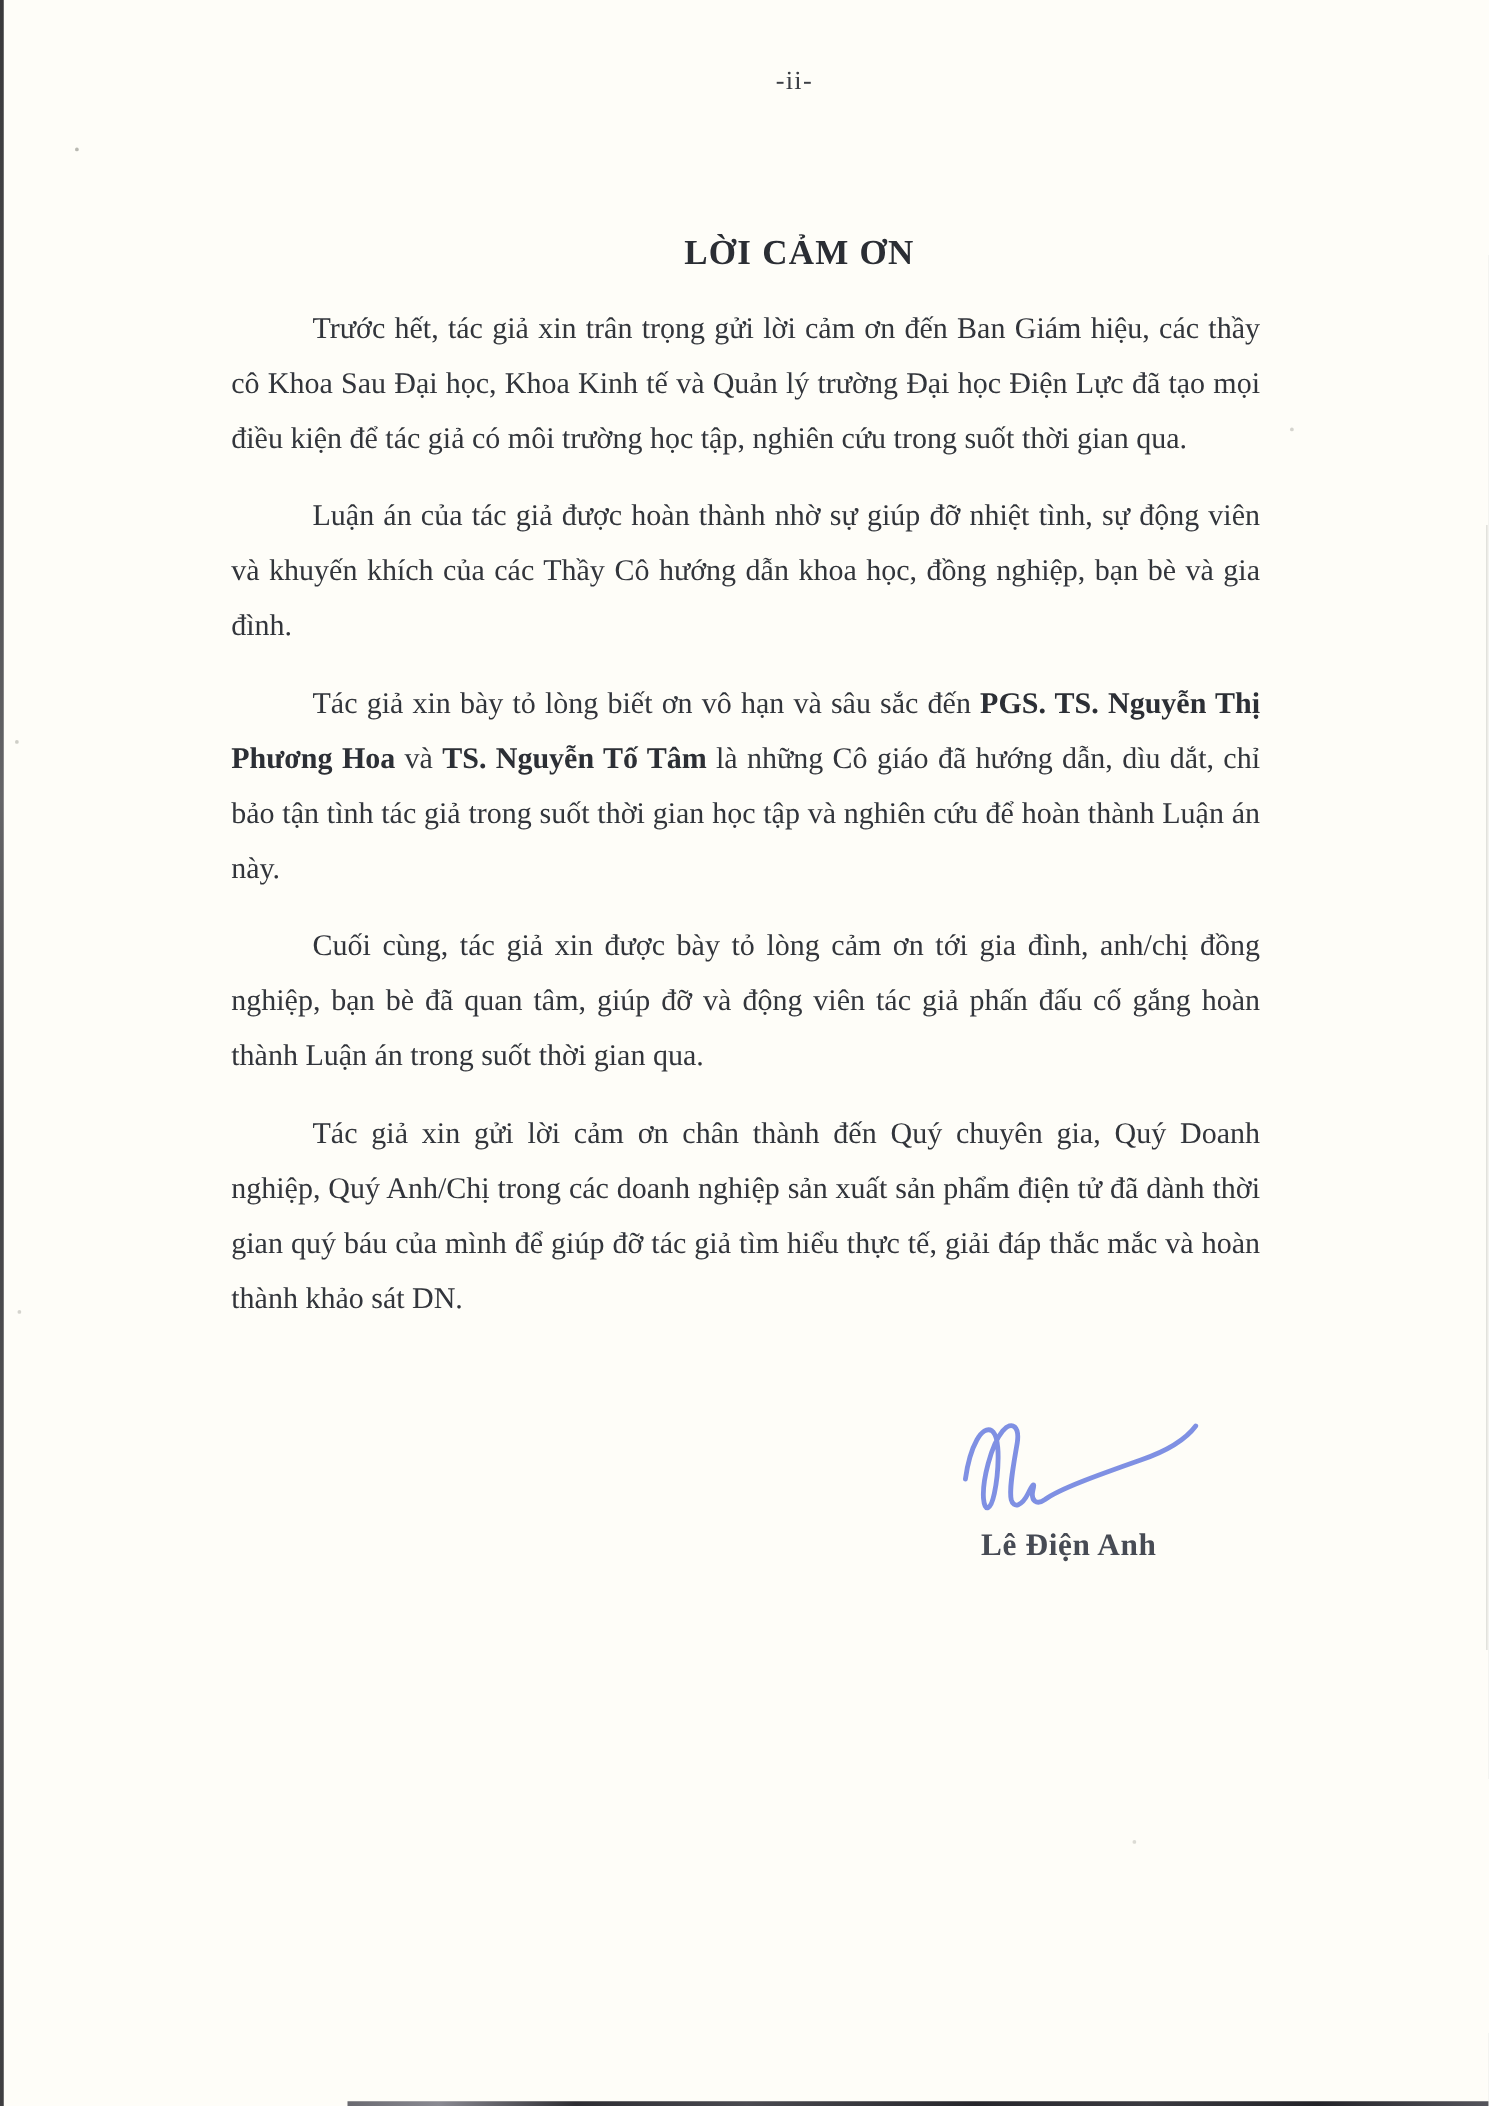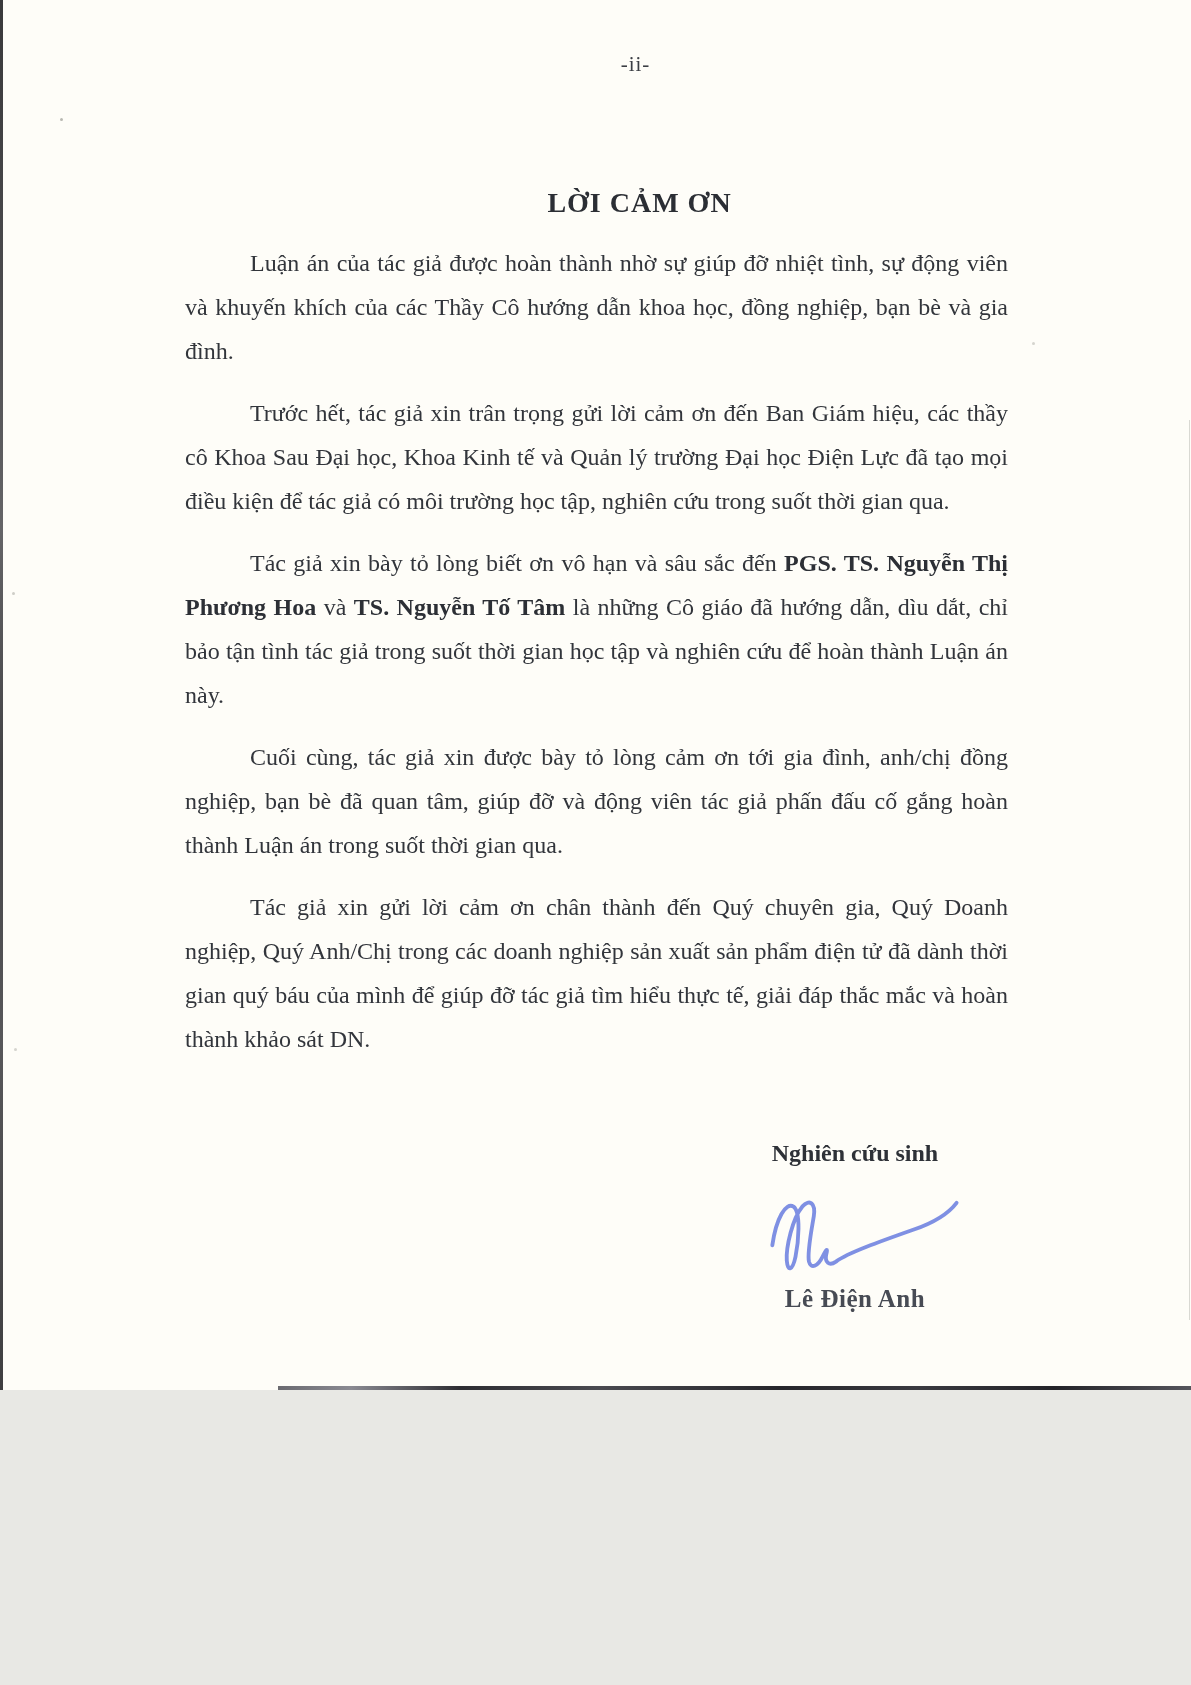--- a/index.html
+++ b/index.html
@@ -1,18 +1,18 @@
 <!DOCTYPE html>
 <html lang="vi"><head>
 <meta charset="utf-8">
 <style>
   html,body{margin:0;padding:0;background:#e8e8e4;}
   .page{
     position:relative;
-    width:1191px;height:1390px;
+    width:1191px;height:1685px;
     margin:0 auto;
     background:#fefdf8;
     overflow:hidden;
     font-family:"Liberation Serif","DejaVu Serif",serif;
     color:#32353b;
     box-sizing:border-box;
     padding:0 183px 0 185px;
   }
   
   .edge-left{
@@ -85,28 +85,27 @@
   <div class="speck" style="left:1032px;top:342px;opacity:.6;"></div>
   <div class="speck" style="left:12px;top:592px;opacity:.7;"></div>
   <div class="speck" style="left:14px;top:1048px;opacity:.6;"></div>
   <div class="speck" style="left:906px;top:1472px;opacity:.5;"></div>
 
   <p class="page-number">-ii-</p>
 
   <h1 class="doc-title">LỜI CẢM ƠN</h1>
 
   <div class="body-text">
+    <p class="para">Trước hết, tác giả xin trân trọng gửi lời cảm ơn đến Ban Giám hiệu, các thầy cô Khoa Sau Đại học, Khoa Kinh tế và Quản lý trường Đại học Điện Lực đã tạo mọi điều kiện để tác giả có môi trường học tập, nghiên cứu trong suốt thời gian qua.</p>
     <p class="para">Luận án của tác giả được hoàn thành nhờ sự giúp đỡ nhiệt tình, sự động viên và khuyến khích của các Thầy Cô hướng dẫn khoa học, đồng nghiệp, bạn bè và gia đình.</p>
-    <p class="para">Trước hết, tác giả xin trân trọng gửi lời cảm ơn đến Ban Giám hiệu, các thầy cô Khoa Sau Đại học, Khoa Kinh tế và Quản lý trường Đại học Điện Lực đã tạo mọi điều kiện để tác giả có môi trường học tập, nghiên cứu trong suốt thời gian qua.</p>
     <p class="para"><span>Tác giả xin bày tỏ lòng biết ơn vô hạn và sâu sắc đến </span><b>PGS. TS. Nguyễn Thị Phương Hoa</b><span> và </span><b>TS. Nguyễn Tố Tâm</b><span> là những Cô giáo đã hướng dẫn, dìu dắt, chỉ bảo tận tình tác giả trong suốt thời gian học tập và nghiên cứu để hoàn thành Luận án này.</span></p>
     <p class="para">Cuối cùng, tác giả xin được bày tỏ lòng cảm ơn tới gia đình, anh/chị đồng nghiệp, bạn bè đã quan tâm, giúp đỡ và động viên tác giả phấn đấu cố gắng hoàn thành Luận án trong suốt thời gian qua.</p>
     <p class="para">Tác giả xin gửi lời cảm ơn chân thành đến Quý chuyên gia, Quý Doanh nghiệp, Quý Anh/Chị trong các doanh nghiệp sản xuất sản phẩm điện tử đã dành thời gian quý báu của mình để giúp đỡ tác giả tìm hiểu thực tế, giải đáp thắc mắc và hoàn thành khảo sát DN.</p>
   </div>
 
   <div class="sig-block">
-    <div class="sig-role">Nghiên cứu sinh</div>
     <svg class="sig-ink" viewBox="0 0 200 85" aria-hidden="true">
       <path d="M6,50 C10,22 20,5 28,10 C36,16 33,48 30,62 C27,76 22,78 21,66 C20,52 27,22 37,10 C45,1 51,7 49,20 C46,38 42,58 44,67 C46,75 53,72 58,62 C61,56 64,51 62,59 C60,68 65,72 72,67 C84,58 118,46 152,34 C178,25 191,14 197,6" fill="none" stroke="#7487e1" stroke-width="4" stroke-linecap="round" stroke-linejoin="round" opacity="0.92"></path>
     </svg>
     <div class="sig-name">Lê Điện Anh</div>
   </div>
 
 </div>
 
 </body></html>

